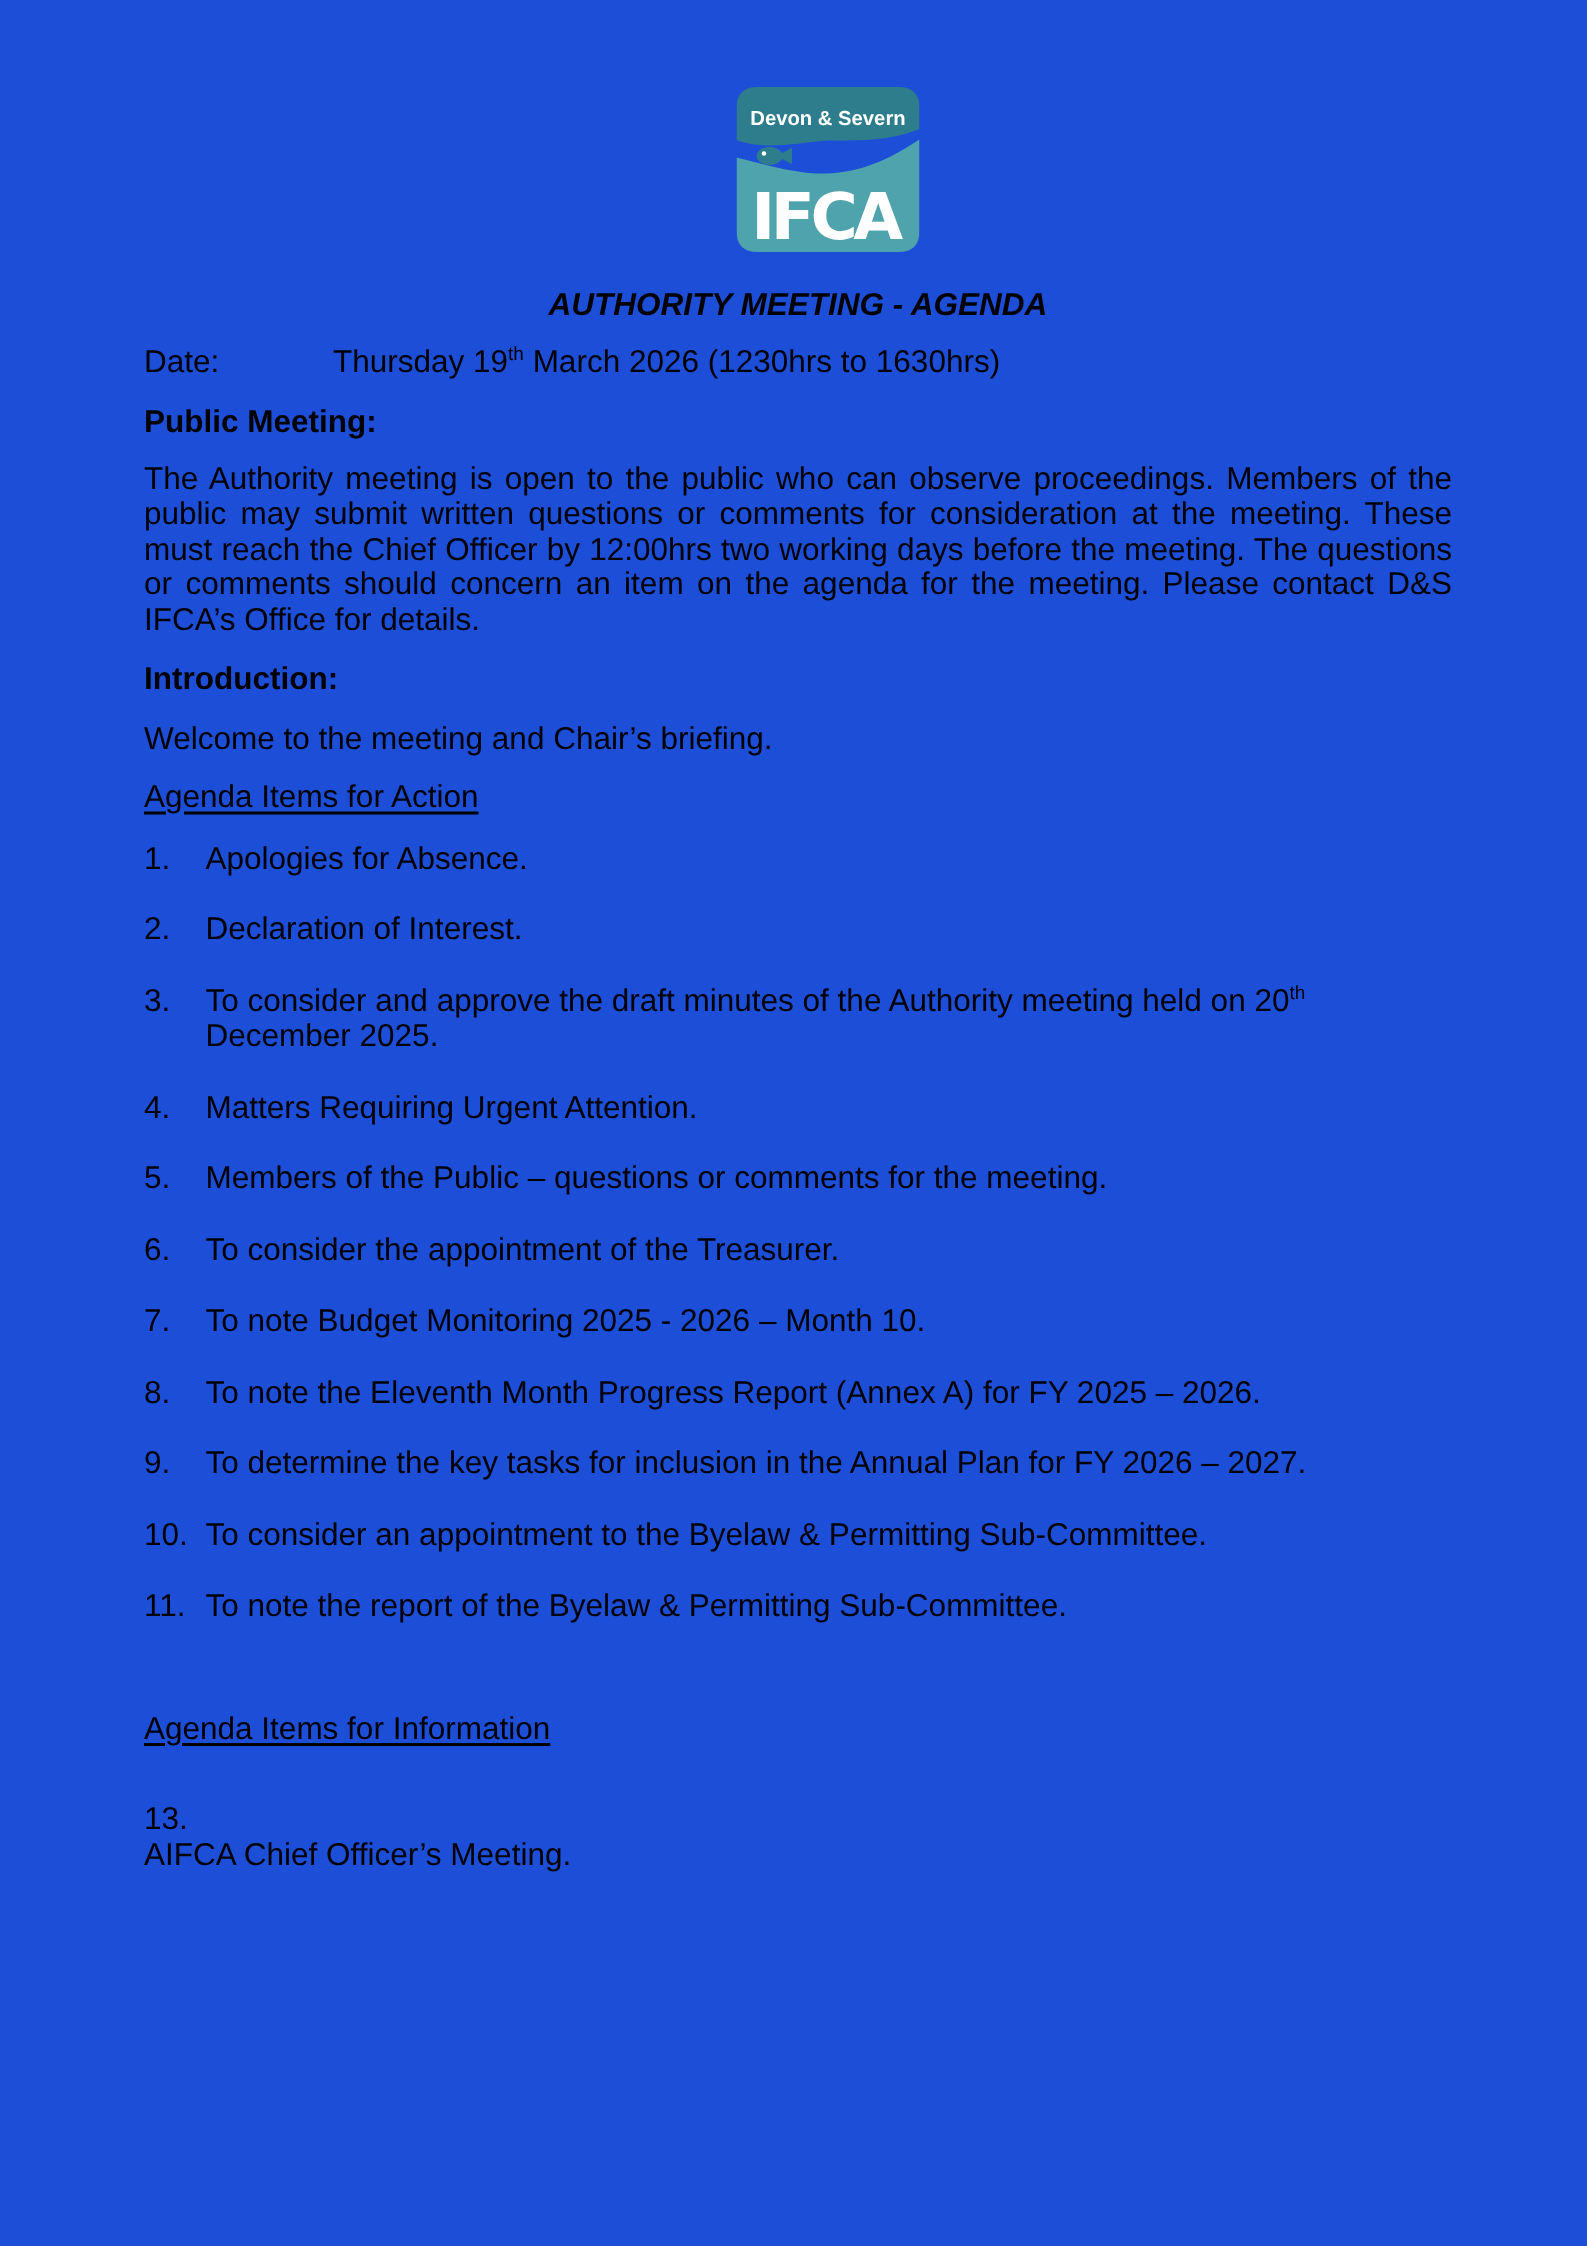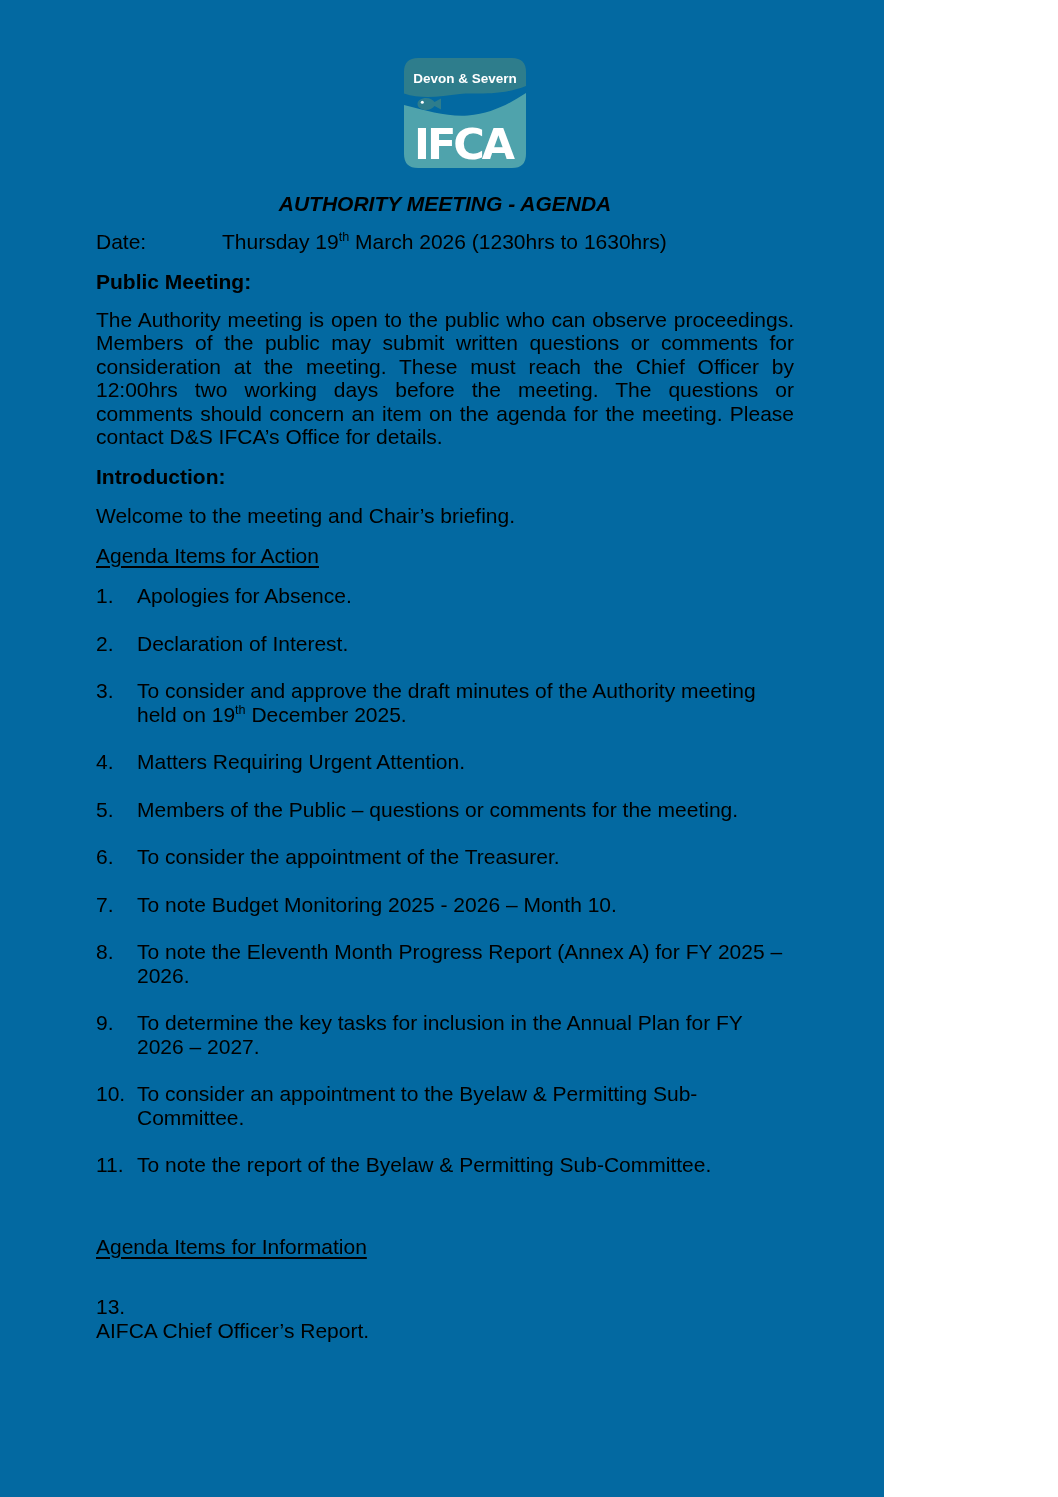--- a/index.html
+++ b/index.html
@@ -1,21 +1,21 @@
 <!DOCTYPE html>
 <html><head>
 <meta charset="utf-8">
 <style>
   * { margin: 0; padding: 0; box-sizing: border-box; }
   html, body { background: #ffffff; }
   .page {
     position: relative;
-    width: 884px;
+    width: 1058px;
     height: 1497px;
-    background: #0369a1;
+    background: #1d4ed8;
     font-family: "Liberation Sans", sans-serif;
     font-size: 21px;
     line-height: 23.5px;
     color: #000000;
     padding: 0 90px 12px 96px;
     overflow: hidden;
   }
   
   .logo-wrap {
     width: 122px;
@@ -130,21 +130,21 @@
     <span class="txt"><span>Apologies for Absence.</span></span>
   </li>
 
   <li class="second">
     <span class="num">2.</span>
     <span class="txt"><span>Declaration of Interest.</span></span>
   </li>
 
   <li class="rest">
     <span class="num">3.</span>
-    <span class="txt"><span>To consider and approve the draft minutes of the Authority meeting held on 19</span><sup>th</sup><span> December 2025.</span></span>
+    <span class="txt"><span>To consider and approve the draft minutes of the Authority meeting held on 20</span><sup>th</sup><span> December 2025.</span></span>
   </li>
 
   <li class="rest">
     <span class="num">4.</span>
     <span class="txt"><span>Matters Requiring Urgent Attention.</span></span>
   </li>
 
   <li class="rest">
     <span class="num">5.</span>
     <span class="txt"><span>Members of the Public – questions or comments for the meeting.</span></span>
@@ -181,18 +181,18 @@
   </li>
 
 </ul>
 
   <div class="h-info">
     <span class="h-underline">Agenda Items for Information</span>
   </div>
   <ul class="agenda info">
   <li class="first">
     <span class="num">13.</span>
-    <span class="txt"><span>AIFCA Chief Officer’s Report.</span></span>
+    <span class="txt"><span>AIFCA Chief Officer’s Meeting.</span></span>
   </li>
 
 </ul>
 
 </div>
 
 </body></html>

